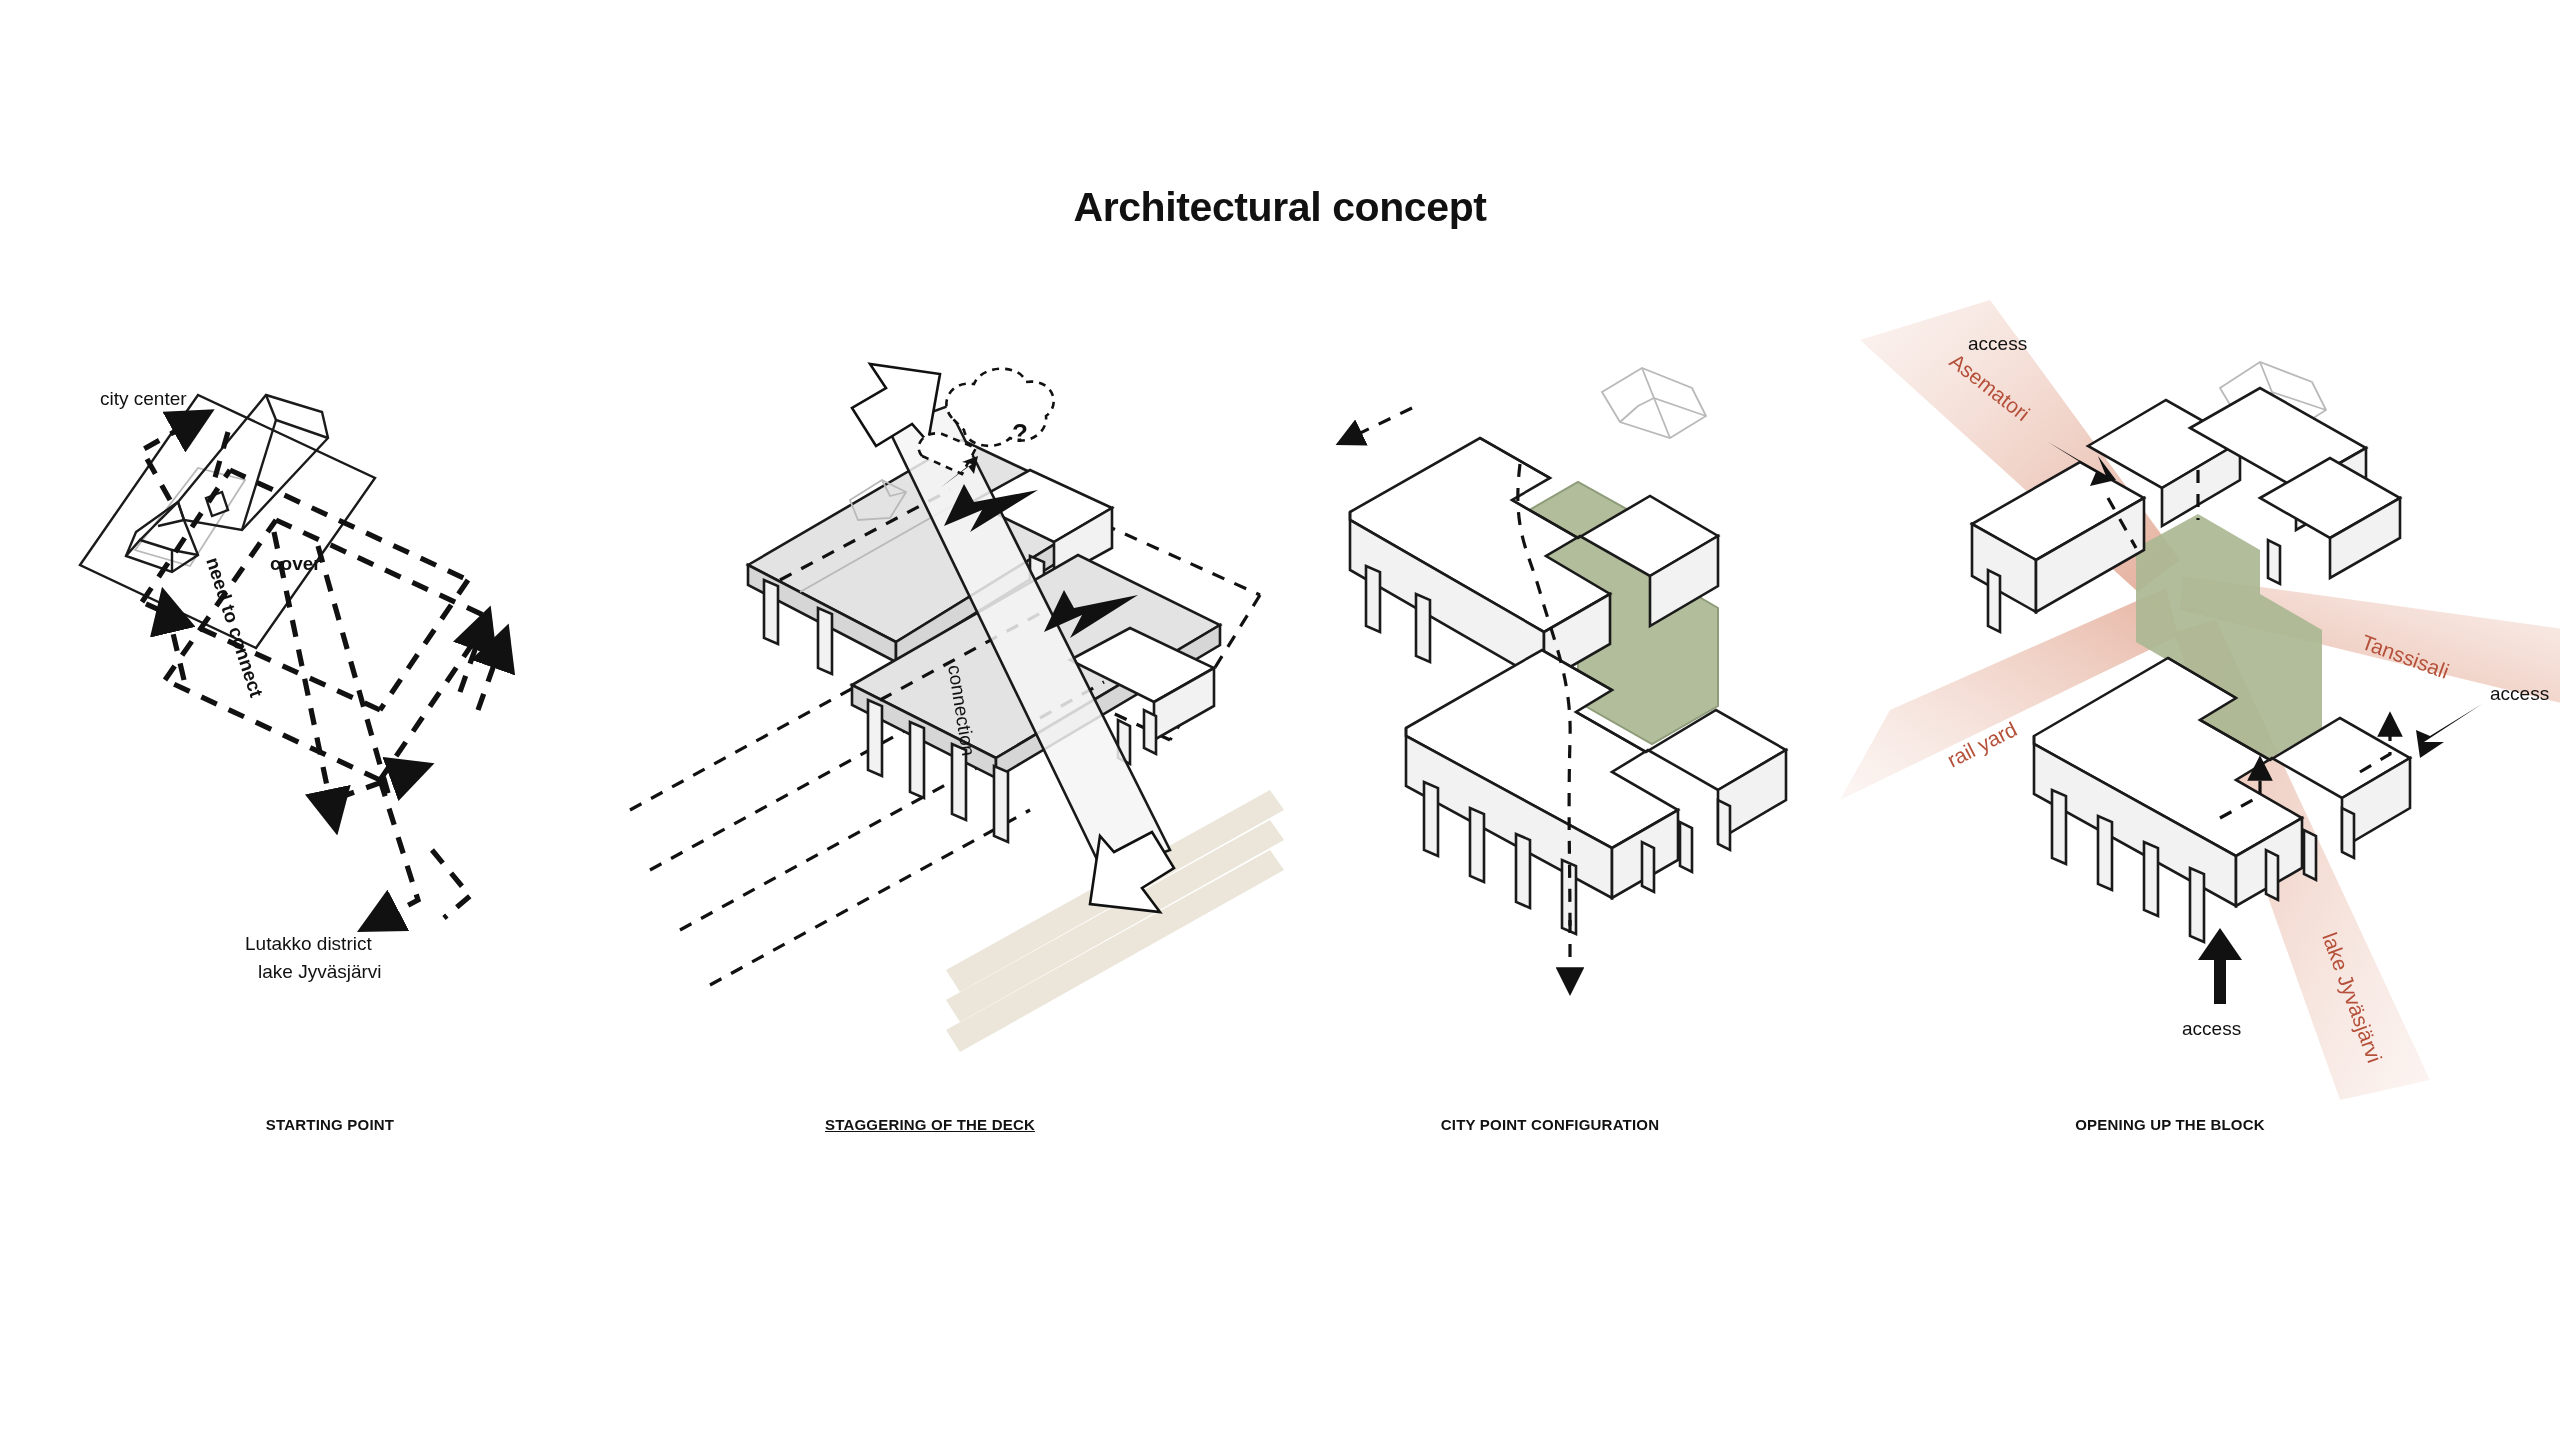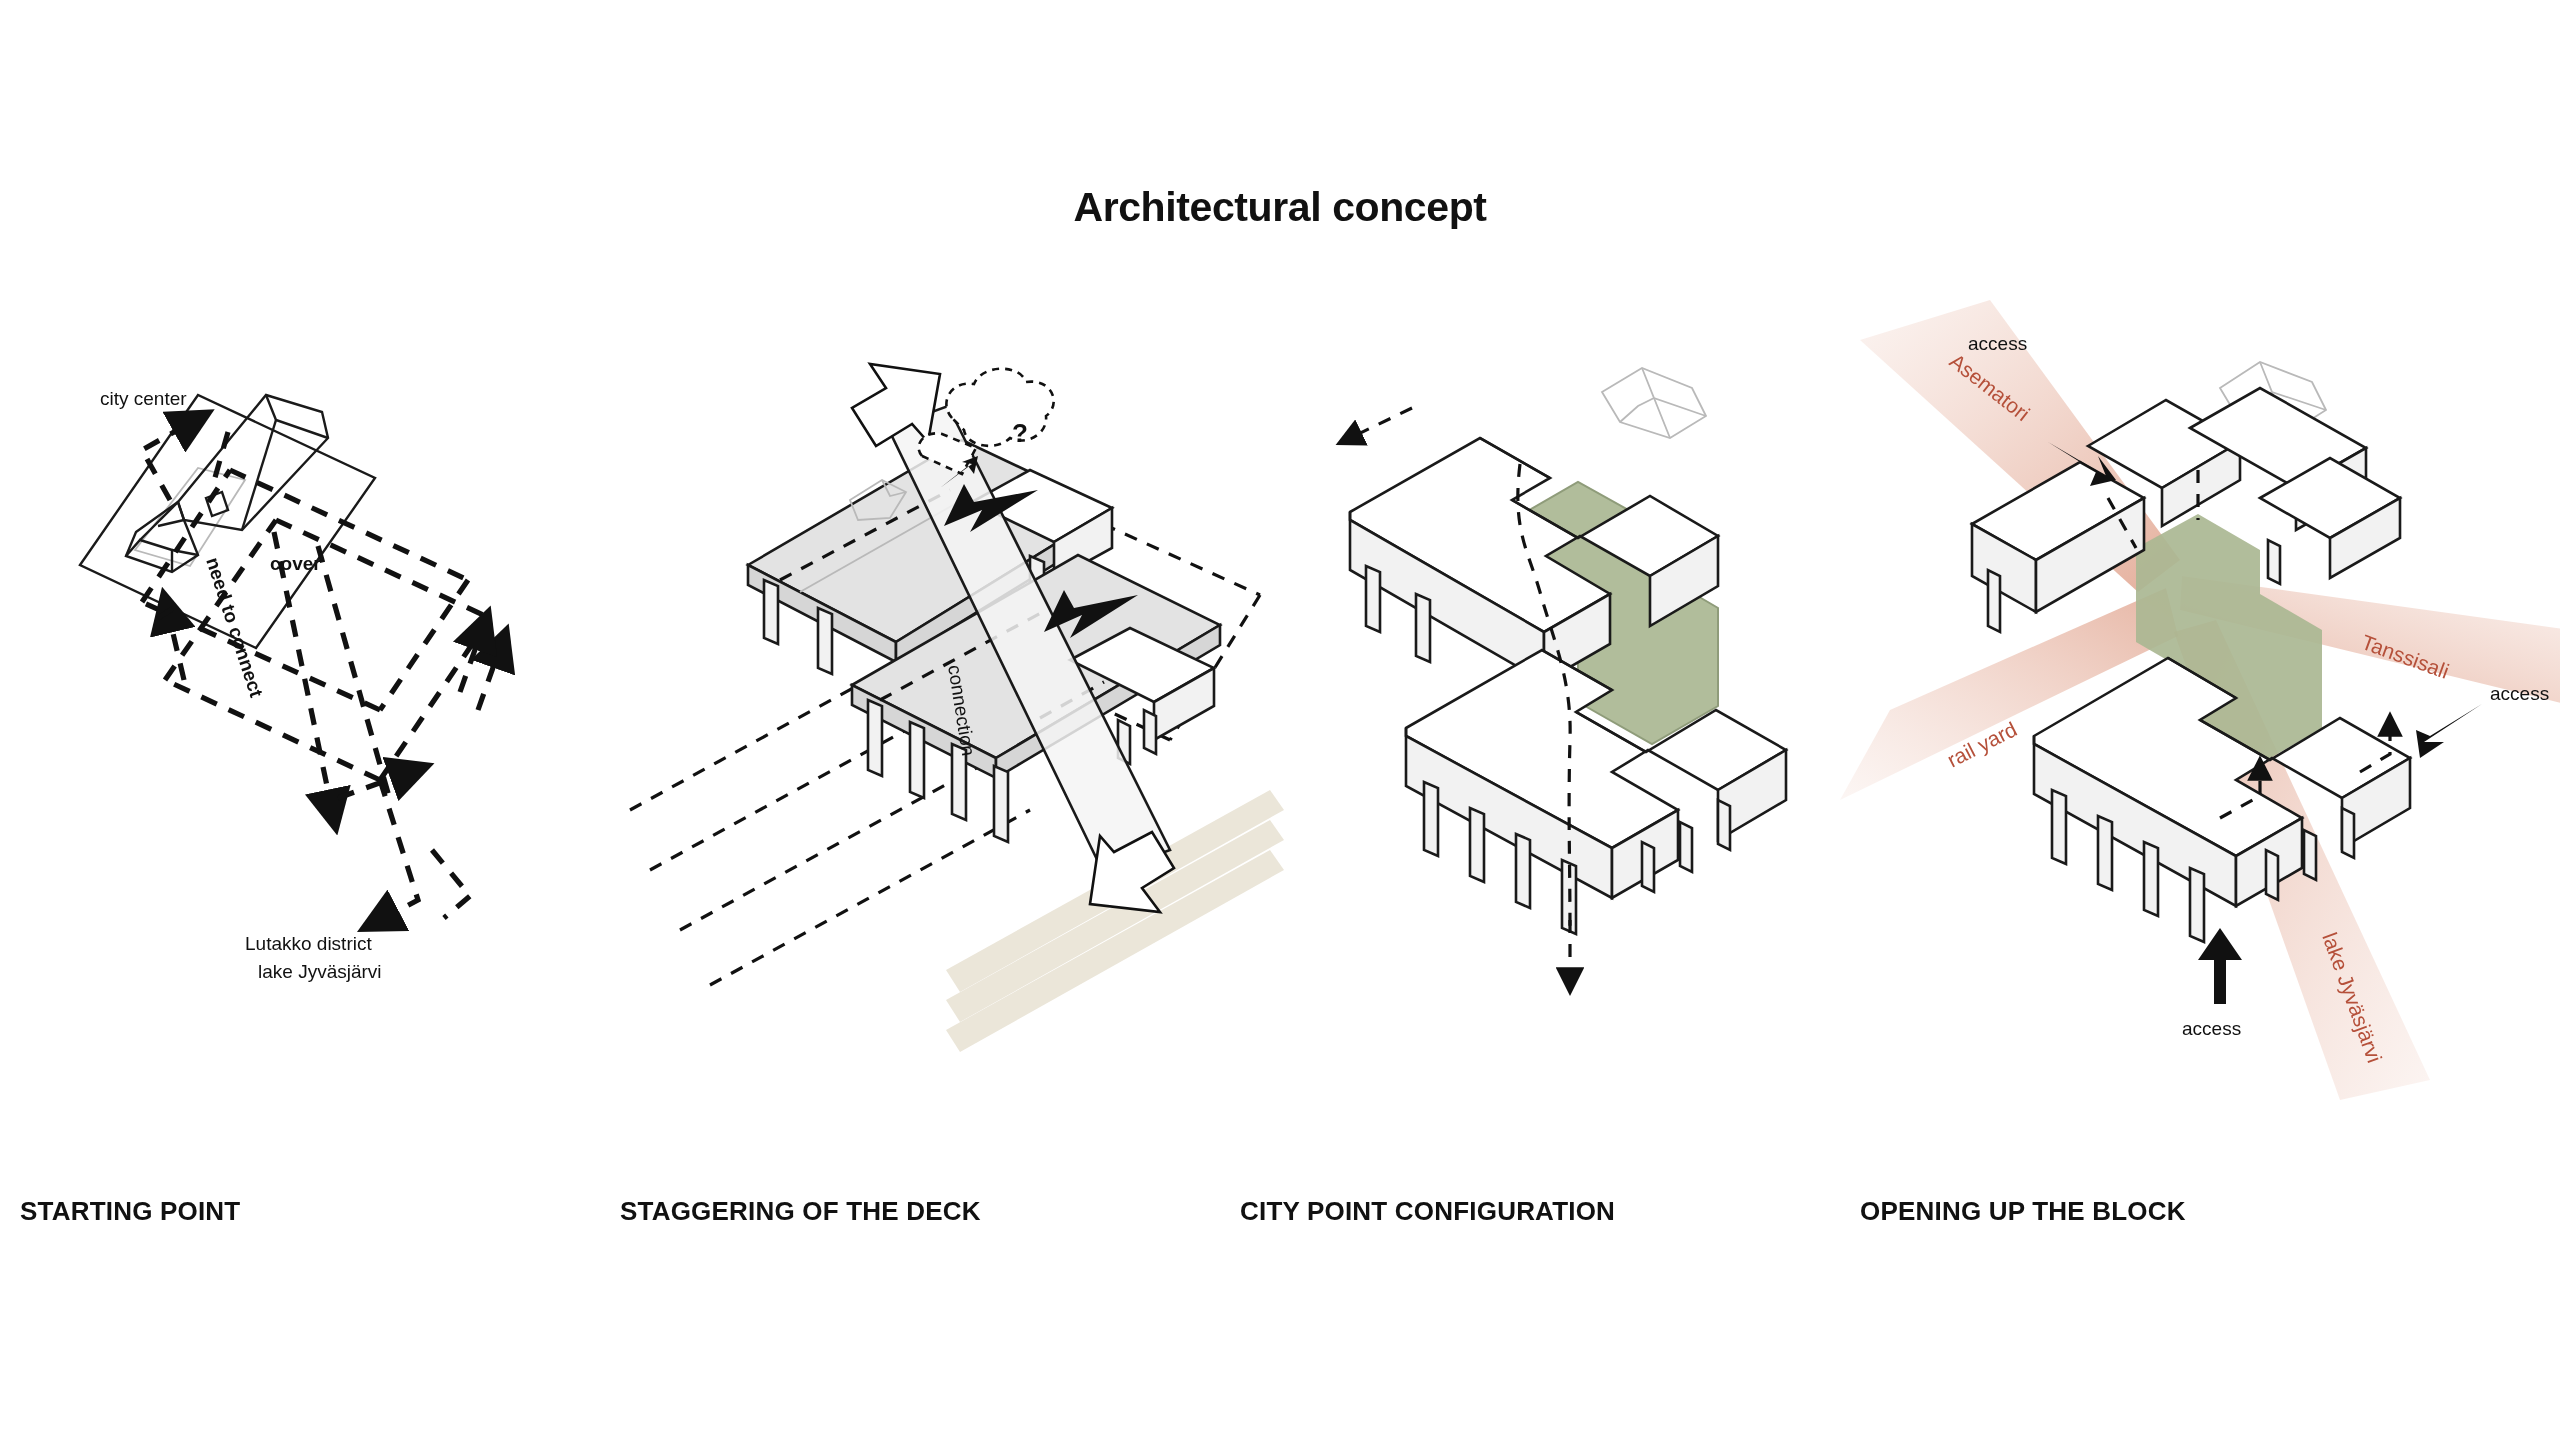--- a/index.html
+++ b/index.html
@@ -35,30 +35,30 @@
   }
   #panel-1 { left: 80px; }
   #panel-2 { left: 700px; }
   #panel-3 { left: 1320px; }
   #panel-4 { left: 1930px; }
 
   .panel svg { display: block; width: 100%; height: 100%; overflow: visible; }
 
   .caption {
     position: absolute;
-    top: 1196px;
+    top: 1116px;
     width: 620px;
-    text-align: left;
-    font-size: 26px;
+    text-align: center;
+    font-size: 15px;
     font-weight: bold;
     letter-spacing: 0.2px;
     color: #111111;
   }
   #caption-1 { left: 20px; }
-  #caption-2 { left: 620px; }
+  #caption-2 { left: 620px; text-decoration: underline; }
   #caption-3 { left: 1240px; }
   #caption-4 { left: 1860px; }
 
   
   .solid   { fill: none; stroke: #1a1a1a; stroke-width: 2.4; }
   .dashed  { fill: none; stroke: #111111; stroke-width: 5.2; stroke-dasharray: 17 13; stroke-linecap: butt; }
   .thindash{ fill: none; stroke: #111111; stroke-width: 3.2; stroke-dasharray: 13 11; }
   .ghost   { fill: none; stroke: #b9b9b9; stroke-width: 1.8; }
   .mass-top    { fill: #ffffff; stroke: #1a1a1a; stroke-width: 2.6; }
   .mass-side   { fill: #f2f2f2; stroke: #1a1a1a; stroke-width: 2.6; }

